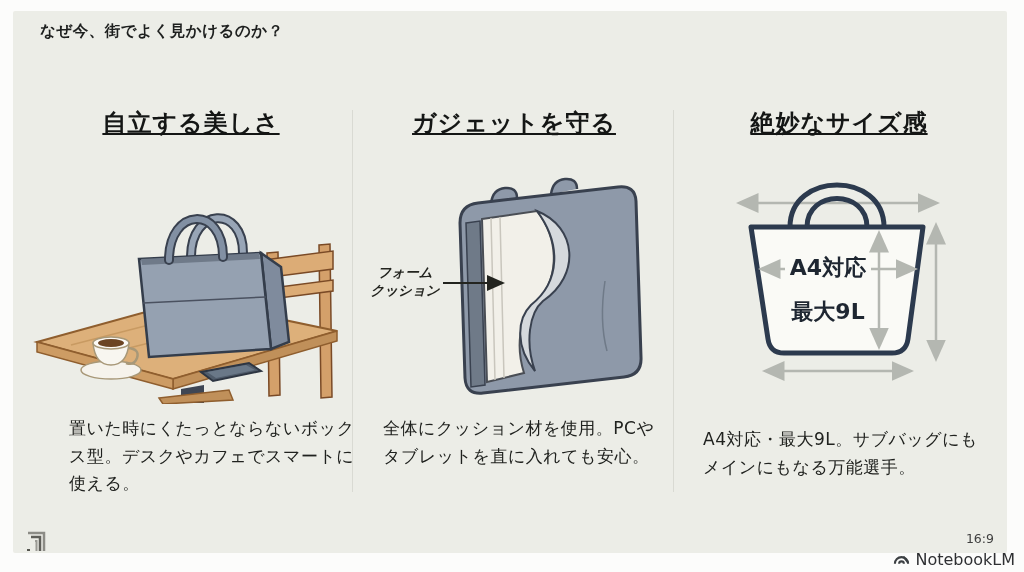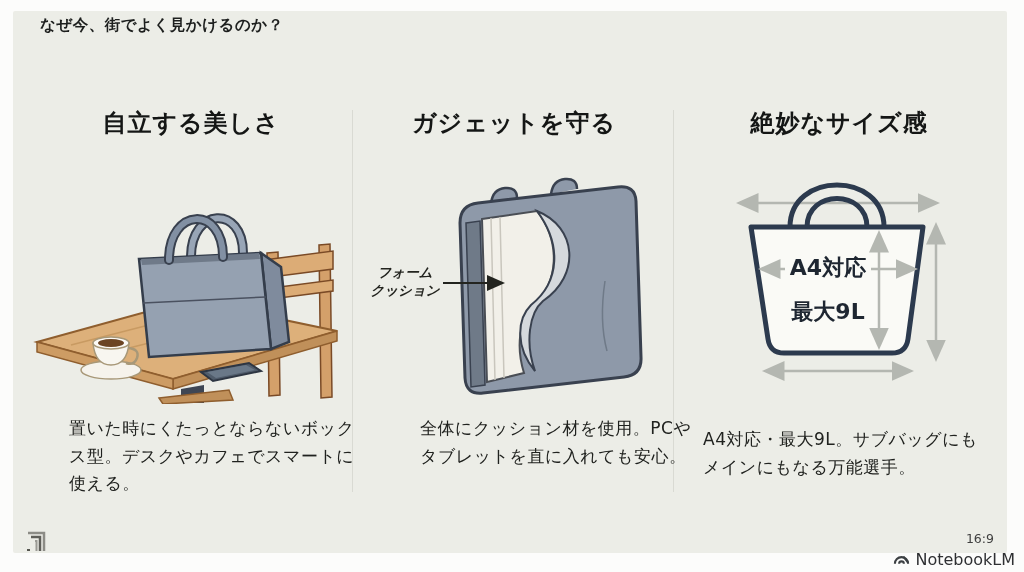--- a/index.html
+++ b/index.html
@@ -7,45 +7,45 @@
     width:1024px;height:572px;position:relative;overflow:hidden;
     background:#FCFCFB;
     font-family:"DejaVu Sans","Liberation Sans",sans-serif;
     -webkit-font-smoothing:antialiased;
   }
   .slide{
     position:absolute;left:13px;top:11px;width:994px;height:542px;
     background:#ECEDE7;border-radius:2px;
   }
   .slide-title{
-    position:absolute;left:27px;top:4px;
+    position:absolute;left:27px;top:10px;
     font-size:15.5px;font-weight:700;color:#1D1F1E;letter-spacing:.5px;
   }
   .divider{
     position:absolute;top:99px;width:1px;height:382px;background:#D9DAD3;
   }
   .divider.d1{left:339px;}
   .divider.d2{left:660px;}
   .col-heading{
     position:absolute;top:96px;font-size:24px;font-weight:700;color:#141615;
-    text-align:center;letter-spacing:1px;
+    text-align:center;letter-spacing:1px;text-decoration:underline;
   }
   .col-heading.h1{left:18px;width:320px;}
   .col-heading.h2{left:345px;width:312px;}
   .col-heading.h3{left:666px;width:320px;}
   .illus{position:absolute;}
   .illus.i1{left:18px;top:146px;width:322px;height:247px;}
   .illus.i2{left:350px;top:150px;width:302px;height:243px;font-style:italic;}
   .illus.i3{left:714px;top:150px;width:226px;height:230px;}
   .col-body{
     position:absolute;top:404px;font-size:17px;line-height:1.62;color:#20221F;
     letter-spacing:.5px;
   }
   .col-body.b1{left:56px;width:292px;}
-  .col-body.b2{left:370px;width:282px;margin-left:37px;}
+  .col-body.b2{left:370px;width:282px;}
   .col-body.b3{left:690px;width:292px;margin-top:11px;}
   .brand-logo{position:absolute;left:9px;top:515px;width:30px;height:30px;}
   .aspect-badge{
     position:absolute;right:13px;top:520px;font-size:12.5px;color:#404040;
   }
   .watermark{
     position:absolute;right:9px;top:550px;height:18px;
     display:flex;align-items:center;gap:5px;
     font-size:16px;font-weight:500;color:#2F3033;
   }

